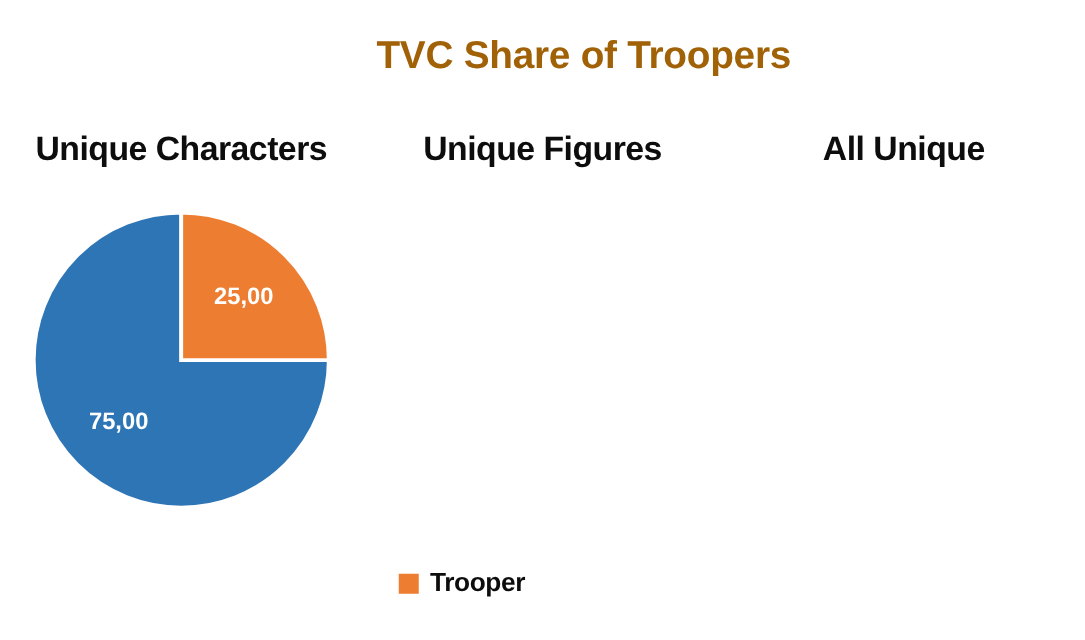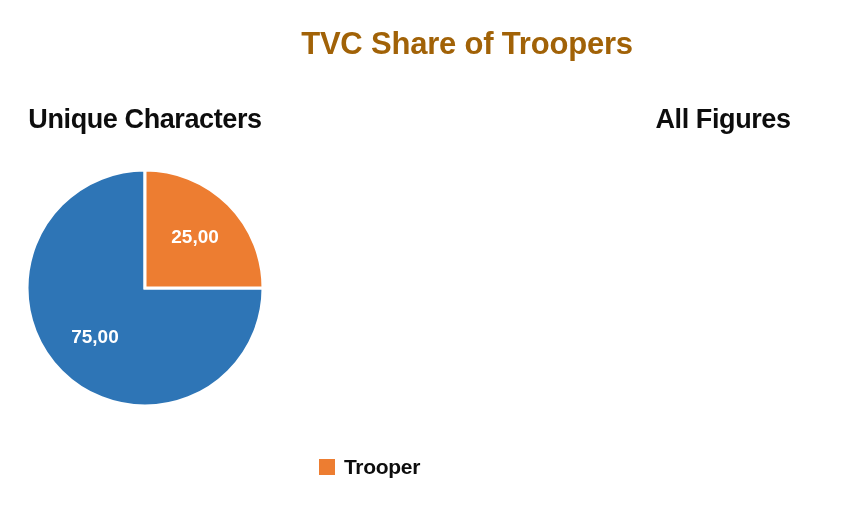--- a/index.html
+++ b/index.html
@@ -128,24 +128,25 @@
             <path fill="#2E75B6" stroke="#FFFFFF" stroke-width="3" d="M 120 120 L 238.00 120.00 A 118 118 0 1 1 120.00 2.00 Z"></path>
             <path fill="#ED7D31" stroke="#FFFFFF" stroke-width="3" d="M 120 120 L 120.00 2.00 A 118 118 0 0 1 238.00 120.00 Z"></path>
           </g>
           <text class="slice-label" x="170.06" y="69.94" fill="#FFFFFF">25,00</text>
           <text class="slice-label" x="69.94" y="170.06" fill="#FFFFFF">75,00</text>
         </svg>
       </div>
     </div>
 
     <div class="panel panel-1">
+      <div class="panel-title">Unique Figures</div>
     </div>
 
     <div class="panel panel-2">
-      <div class="panel-title">All Figures</div>
+      <div class="panel-title">All Unique</div>
     </div>
 
   </div>
 
   <div class="legend">
     <div class="legend-item">
       <span class="legend-swatch" style="background: rgb(237, 125, 49);"></span>
       <span class="legend-label">Trooper</span>
     </div>
     <div class="legend-item">

